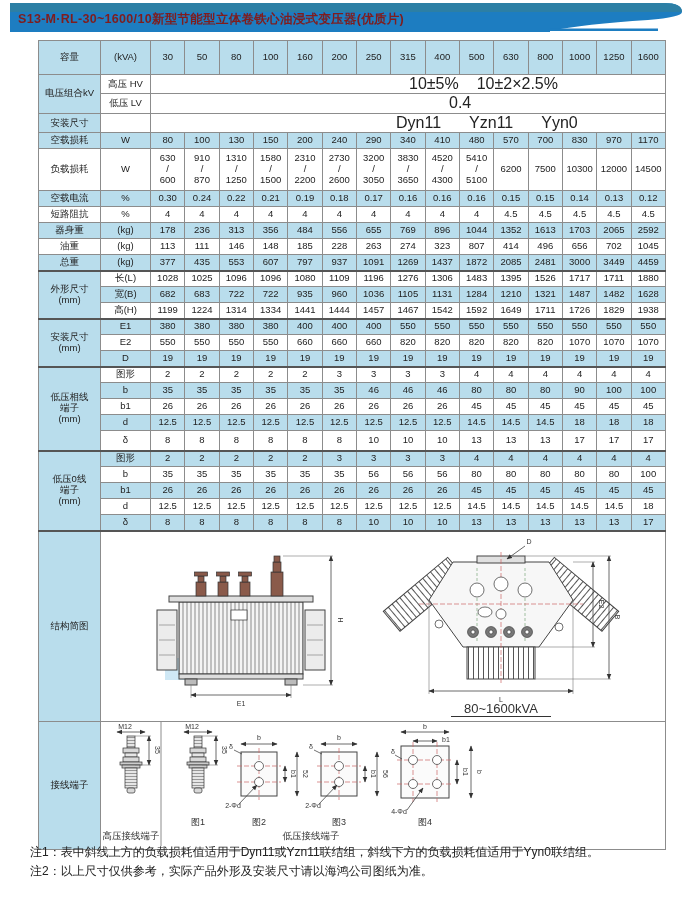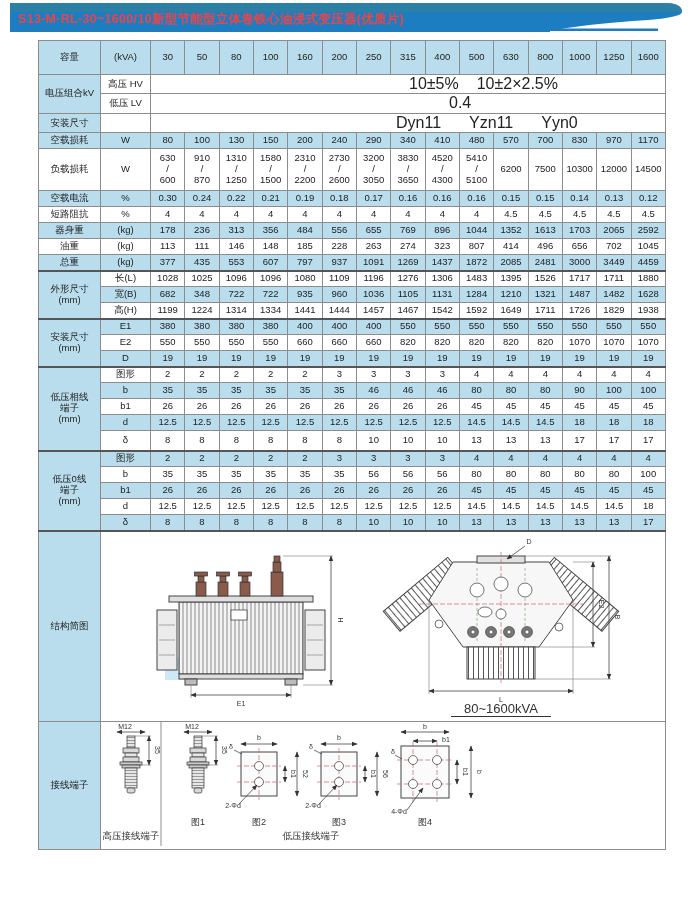--- a/index.html
+++ b/index.html
@@ -5,21 +5,21 @@
   html,body{margin:0;padding:0;background:#fff;}
   .page{position:relative;width:690px;height:900px;background:#fff;overflow:hidden;
         font-family:"Liberation Sans","DejaVu Sans",sans-serif;color:var(--text,#222);}
   
   .banner{position:absolute;left:0;top:0;width:690px;height:36px;}
   .banner svg{display:block;}
   .banner-main{fill:var(--banner_blue,#1d7dc1);}
   .banner-cap{fill:var(--banner_teal,#2c7fa5);}
   .banner-line{fill:var(--banner_blue,#1d7dc1);}
   .title-text{position:absolute;left:18px;top:11px;font-size:12.5px;font-weight:bold;
-              color:#ef4444;letter-spacing:.3px;white-space:nowrap;}
+              color:#7f1d1d;letter-spacing:.3px;white-space:nowrap;}
   
   table.spec{position:absolute;left:38px;top:40px;width:627px;border-collapse:collapse;
              table-layout:fixed;border:1.5px solid #555;}
   table.spec td{border:1px solid var(--border_gray,#8c8c8c);padding:0;text-align:center;
                 vertical-align:middle;font-size:9.5px;line-height:1.15;overflow:hidden;}
   .bl{background:var(--cell_blue,#b9ddec);}
   .wh{background:#ffffff;}
   td.g{font-size:10px;white-space:pre-line;}
   td.s{font-size:9.5px;}
   td.v{white-space:pre-line;font-size:9.5px;}
@@ -289,21 +289,21 @@
           <td class="v wh">1483</td>
           <td class="v wh">1395</td>
           <td class="v wh">1526</td>
           <td class="v wh">1717</td>
           <td class="v wh">1711</td>
           <td class="v wh">1880</td>
         </tr>
         <tr>
           <td class="s bl">宽(B)</td>
           <td class="v bl">682</td>
-          <td class="v bl">348</td>
+          <td class="v bl">683</td>
           <td class="v bl">722</td>
           <td class="v bl">722</td>
           <td class="v bl">935</td>
           <td class="v bl">960</td>
           <td class="v bl">1036</td>
           <td class="v bl">1105</td>
           <td class="v bl">1131</td>
           <td class="v bl">1284</td>
           <td class="v bl">1210</td>
           <td class="v bl">1321</td>
@@ -795,14 +795,18 @@
               <text class="figtxt" x="324" y="103" text-anchor="middle">图4</text>
             </g>
 
             <text class="captxt" x="210" y="117" text-anchor="middle">低压接线端子</text>
           </svg>
         </td>
       </tr>
     </tbody>
   </table>
 
+  <div class="notes">
+    <div>注1：表中斜线上方的负载损耗值适用于Dyn11或Yzn11联结组，斜线下方的负载损耗值适用于Yyn0联结组。</div>
+    <div>注2：以上尺寸仅供参考，实际产品外形及安装尺寸请以海鸿公司图纸为准。</div>
+  </div>
 
 </div>
 
 </body></html>

